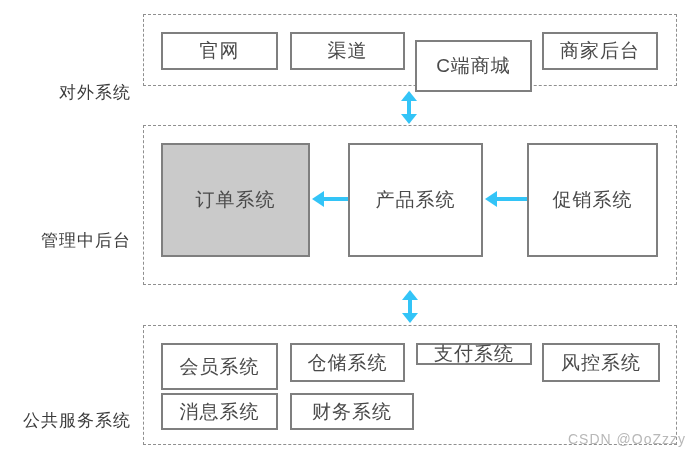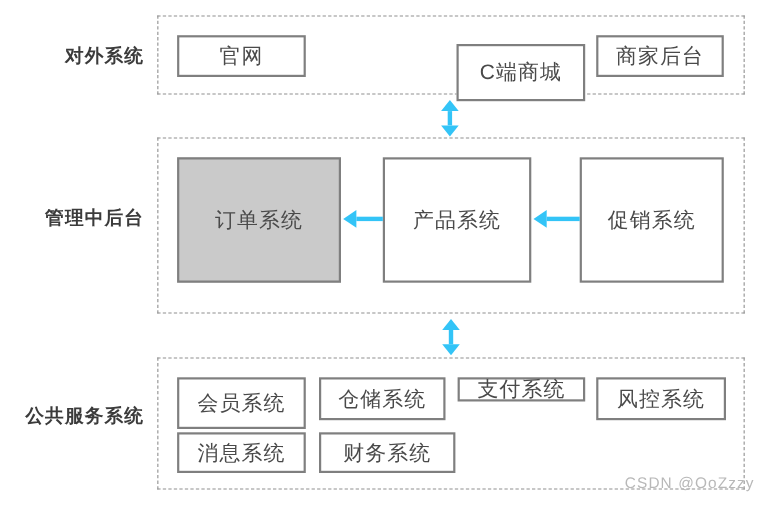--- a/index.html
+++ b/index.html
@@ -13,25 +13,26 @@
     width: 690px;
     height: 463px;
     background: var(--background, #fff);
     overflow: hidden;
   }
   .row-label {
     position: absolute;
     left: 0;
     width: 131px;
     text-align: right;
-    font-weight: bold;
+    font-weight: normal;
     font-size: 17px;
     line-height: 20px;
     color: var(--row-label, #3b3b3b);
     letter-spacing: 1px;
+    margin-top: 42px;
   }
   .group {
     position: absolute;
     left: 143px;
     width: 534px;
     border: 1px dashed var(--group-border, #8f8f8f);
     background: transparent;
   }
   .box {
     position: absolute;
@@ -101,20 +102,23 @@
   <div class="row-label" style="top:189px">管理中后台</div>
   <div class="row-label" style="top:369px">公共服务系统</div>
 
   <div class="group" style="top:14px;height:72px"></div>
   <div class="group" style="top:125px;height:160px"></div>
   <div class="group" style="top:325px;height:120px"></div>
 
   <div class="box" style="left:161px;top:32px;width:117px;height:38px">
     <span>官网</span>
   </div>
+  <div class="box" style="left:290px;top:32px;width:115px;height:38px">
+    <span>渠道</span>
+  </div>
   <div class="box" style="left:415px;top:40px;width:117px;height:52px">
     <span>C端商城</span>
   </div>
   <div class="box" style="left:542px;top:32px;width:116px;height:38px">
     <span>商家后台</span>
   </div>
 
   <div class="varrow" style="left:401px;top:91px;height:33px">
     <div class="tri-up"></div>
     <div class="vline"></div>

